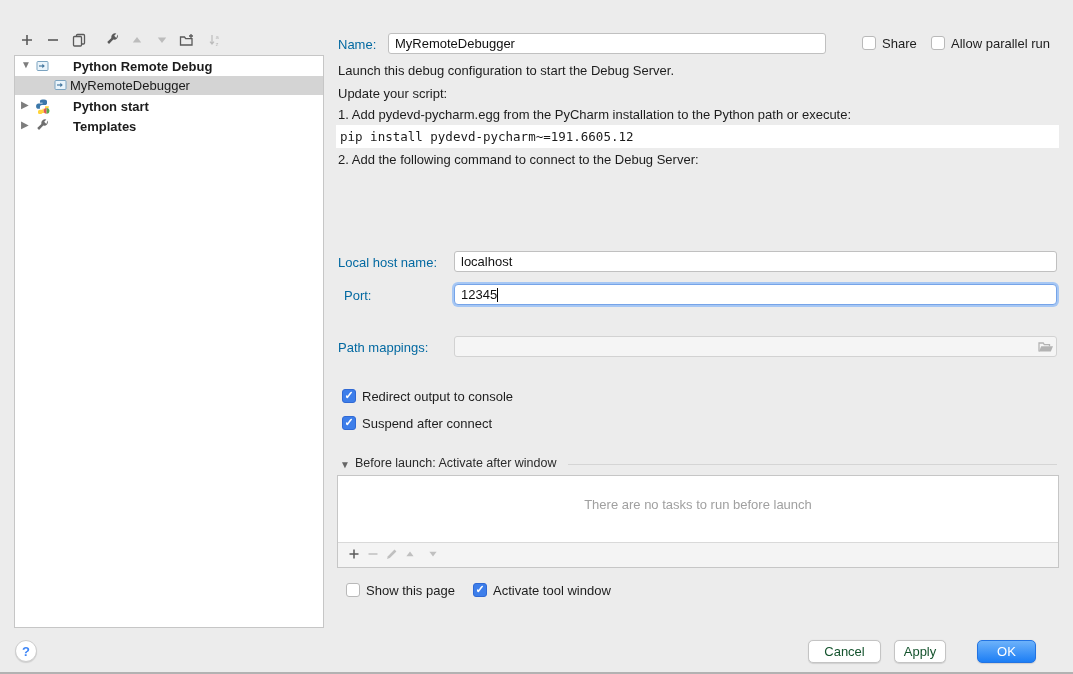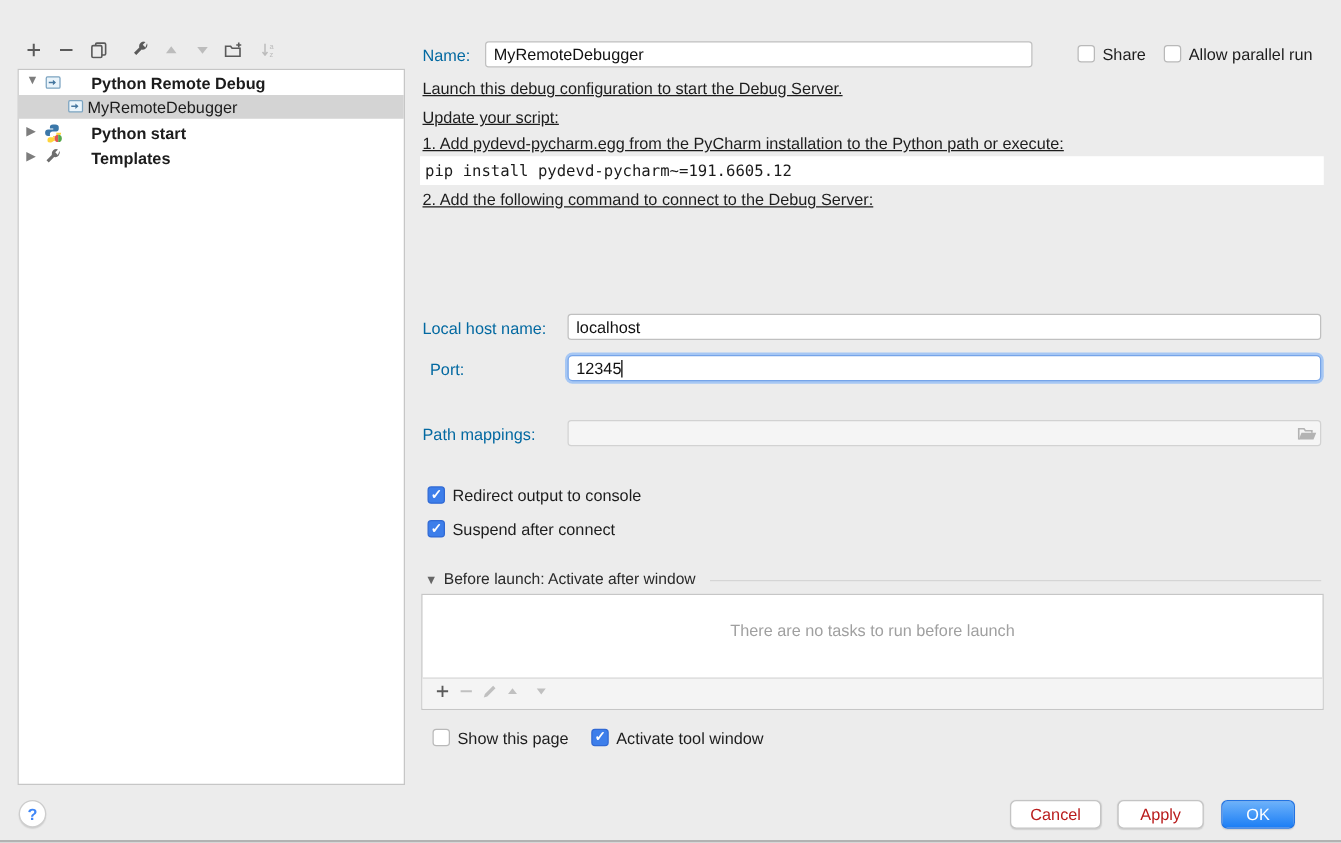--- a/index.html
+++ b/index.html
@@ -22,21 +22,21 @@
   .tree-panel{position:absolute;left:14px;top:55px;width:310px;height:573px;background:#fff;
               border:1px solid #c6c6c6;box-sizing:border-box;}
   .tree-row{position:absolute;left:0;right:0;height:19px;font-size:13px;color:#1c1c1c;}
   .tree-row.selected{background:#d4d4d4;}
   .tree-row .disc{position:absolute;left:6px;top:2px;font-size:10px;color:#7d7d7d;}
   .tree-row .t-icon{position:absolute;top:2px;}
   .tree-row .t-label{position:absolute;top:2px;white-space:nowrap;}
   .bold{font-weight:bold;margin-left:20px;}
   
   .lbl{position:absolute;font-size:13px;color:#0369a1;white-space:nowrap;}
-  .desc{position:absolute;left:338px;font-size:13px;color:#1d1d1d;white-space:nowrap;text-decoration:underline;}
+  .desc{position:absolute;left:338px;font-size:13px;color:#1d1d1d;white-space:nowrap;}
   .code{position:absolute;left:336px;width:723px;background:#fff;box-sizing:border-box;
         font-family:"DejaVu Sans Mono",monospace;font-size:12.5px;color:#1b1b1b;white-space:pre;}
   
   .txt{position:absolute;height:21px;box-sizing:border-box;border:1px solid #c0c0c0;border-radius:3px;
        background:#fff;font-family:"Liberation Sans",sans-serif;font-size:13px;color:#111;padding:0 6px;}
   .txt.focused{border:1px solid #76a4e8;box-shadow:0 0 0 2px #a6c7f4;border-radius:4px;}
   .txt.dim{background:#f5f5f5;border-color:#d2d2d2;}
   
   .cb{position:absolute;width:14px;height:14px;box-sizing:border-box;border:1px solid #b9b9b9;
       border-radius:3px;background:#fff;}
@@ -54,21 +54,21 @@
                 border-top:1px solid #d9d9d9;}
   .tt-btn{position:absolute;top:4px;width:16px;height:16px;display:flex;align-items:center;
           justify-content:center;color:#5a5a5a;}
   .tt-btn.disabled{color:#c0c0c0;}
   
   .help-btn{position:absolute;left:15px;top:640px;width:22px;height:22px;border-radius:50%;
             background:#fff;border:1px solid #cdcdcd;box-shadow:0 1px 1px rgba(0,0,0,.12);
             color:#3e86f7;font-size:13px;font-weight:bold;text-align:center;line-height:22px;box-sizing:border-box;}
   .btn{position:absolute;top:640px;height:23px;box-sizing:border-box;border:1px solid #c4c4c4;
        border-radius:5px;background:#fff;box-shadow:0 0.5px 1px rgba(0,0,0,.12);
-       font-size:13px;color:#b91c1c;text-align:center;line-height:21px;}
+       font-size:13px;color:#14532d;text-align:center;line-height:21px;}
   .btn-ok{background:linear-gradient(#6db2fa,#1c7ef5);border-color:#2273e2;color:#fff;}
   .folder-in-field{position:absolute;left:1037px;top:339px;width:17px;height:15px;}
   .caret{position:absolute;left:497px;top:288px;width:1px;height:14px;background:#000;}
 </style>
 </head>
 <body>
 
 <div class="window">
 
 
@@ -223,16 +223,16 @@
     </div>
   </div>
 
   <div class="cb" style="left:346px;top:583px"></div>
   <div class="cb-label" style="left:366px;top:583px">Show this page</div>
   <div class="cb checked" style="left:473px;top:583px"></div>
   <div class="cb-label" style="left:493px;top:583px">Activate tool window</div>
 
   <div class="help-btn">?</div>
   <div class="btn" style="left:808px;width:73px">Cancel</div>
-  <div class="btn" style="left:894px;width:69px">Apply</div>
+  <div class="btn" style="left:894px;width:52px">Apply</div>
   <div class="btn btn-ok" style="left:977px;width:59px">OK</div>
 
 </div>
 
 </body></html>

